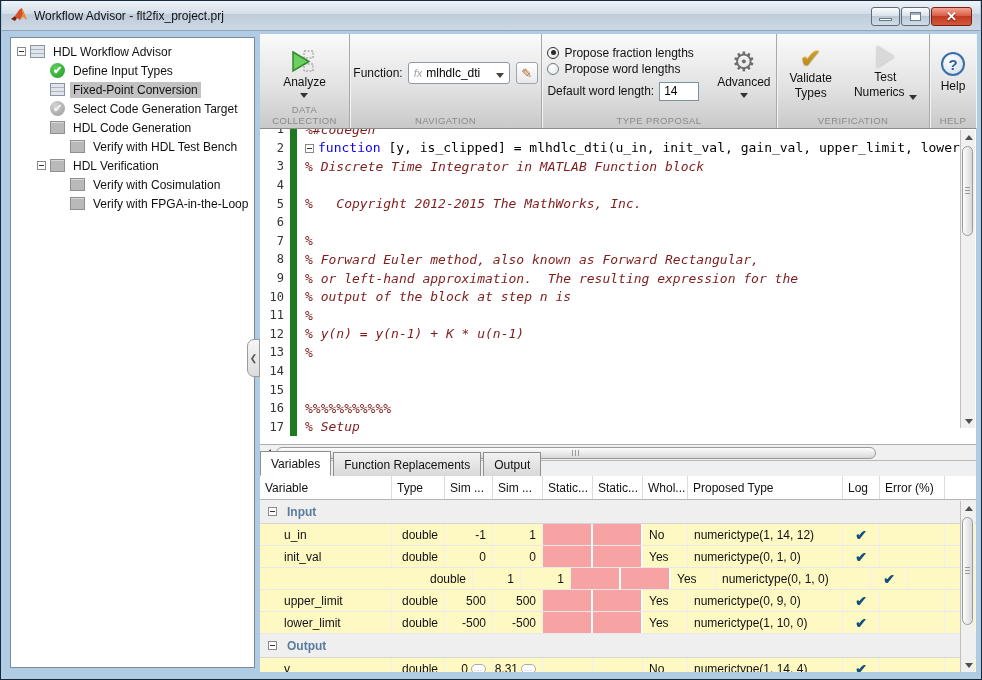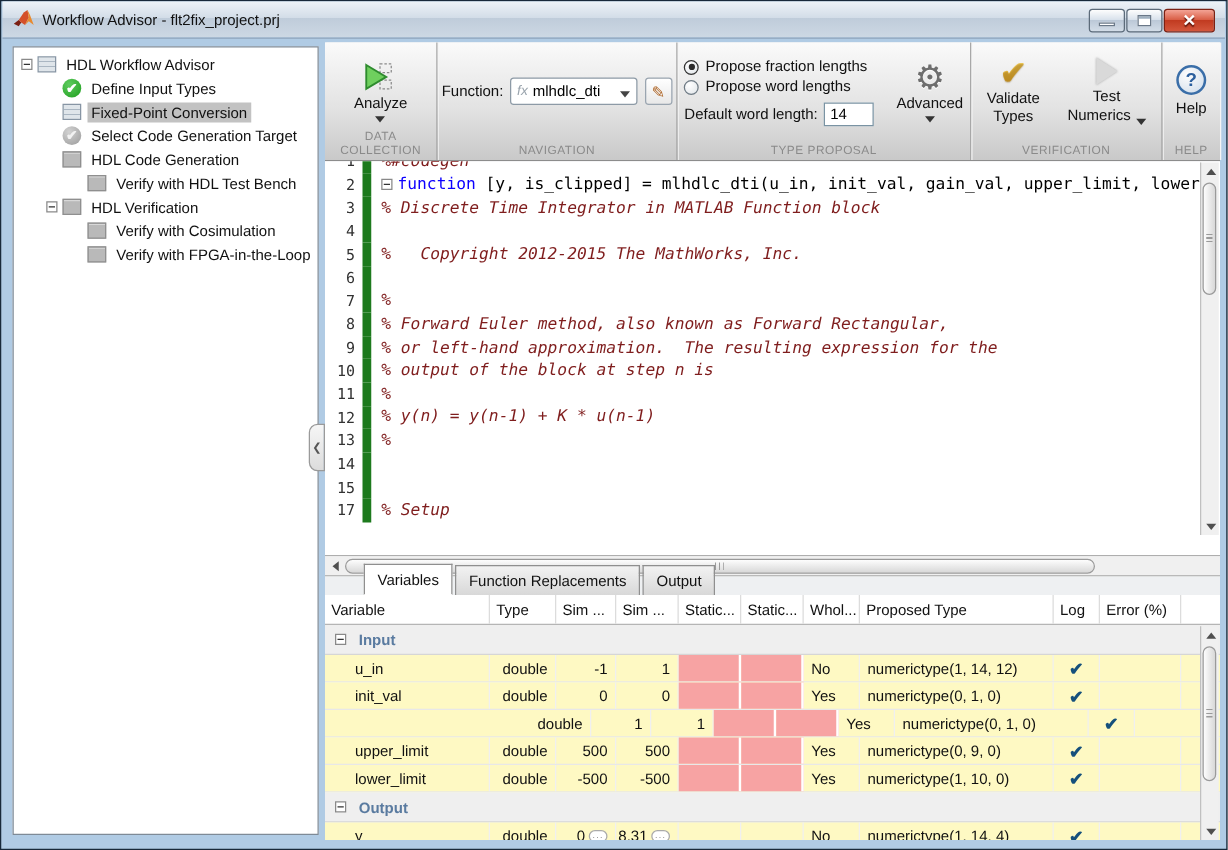--- a/index.html
+++ b/index.html
@@ -37,21 +37,21 @@
   .tb-caption{position:absolute;left:0;right:0;bottom:2px;text-align:center;font-size:9.5px;color:#8a8a8a;letter-spacing:.4px;}
   .tb-body{position:absolute;left:0;right:0;top:0;bottom:16px;display:flex;align-items:center;justify-content:center;}
   .analyze-btn{display:flex;flex-direction:column;align-items:center;font-size:12px;color:#111;cursor:default;}
   .drop-arrow{width:0;height:0;border-left:4px solid transparent;border-right:4px solid transparent;border-top:5px solid #333;margin-top:4px;}
   .fn-label{font-size:12px;color:#111;margin-right:5px;}
   .combo{width:102px;height:22px;background:#fff;border:1px solid #8d9aa6;border-radius:3px;display:flex;align-items:center;padding:0 5px;font-size:12px;}
   .fx{font-style:italic;color:#9aa4ad;font-size:11px;margin-right:4px;}
   .combo .carrot{margin-left:auto;border-top-color:#444;}
   .edit-btn{width:22px;height:22px;margin-left:6px;background:linear-gradient(#fff,#e8e8e8);border:1px solid #9aa5b0;border-radius:3px;display:flex;align-items:center;justify-content:center;font-size:13px;color:#b0682a;}
   .radio-col{display:flex;flex-direction:column;gap:2px;font-size:12px;color:#111;}
-  .radio-row{display:flex;align-items:flex-end;gap:5px;}
+  .radio-row{display:flex;align-items:center;gap:5px;}
   .radio{width:12px;height:12px;border-radius:50%;border:1px solid #6f7b85;background:radial-gradient(circle at 35% 30%,#fff,#dfe4e8);display:flex;align-items:center;justify-content:center;}
   .radio.on{border-color:#333;}
   .radio.on::before{content:"";width:5px;height:5px;border-radius:50%;background:#2b2b2b;}
   .dwl-row{display:flex;align-items:center;gap:5px;margin-top:4px;}
   .dwl-input{width:40px;height:19px;border:1px solid #7a93a3;background:#fff;font-size:12px;padding:0 4px;font-family:"Liberation Sans",sans-serif;}
   .adv-btn{display:flex;flex-direction:column;align-items:center;font-size:12px;color:#111;margin-left:18px;}
   .gear{font-size:27px;line-height:26px;color:#6e6e6e;text-shadow:0 1px 0 #fff;}
   .vt-btn,.tn-btn,.help-btn{display:flex;flex-direction:column;align-items:center;font-size:12px;color:#111;text-align:center;line-height:15px;}
   .check-gold{font-size:26px;line-height:26px;font-weight:bold;background:linear-gradient(#f6d76a,#d99b1e);-webkit-background-clip:text;background-clip:text;color:transparent;text-shadow:0 1px 1px rgba(120,80,0,.35);}
   .play-gray{width:0;height:0;border-left:17px solid #d9d9d9;border-top:11px solid transparent;border-bottom:11px solid transparent;filter:drop-shadow(0 0 1px #aaa);margin-bottom:2px;}
@@ -79,21 +79,21 @@
   .sb-thumb-v{width:11px;background:linear-gradient(90deg,#fdfdfd,#d8d8d8);border:1px solid #9a9a9a;border-radius:6px;position:absolute;left:1px;}
   .sb-thumb-v::after{content:"";position:absolute;top:50%;left:2px;right:2px;height:7px;margin-top:-4px;background:repeating-linear-gradient(#9a9a9a 0 1px,transparent 1px 3px);}
   .tri{width:0;height:0;}
   .tri.up{border-left:4px solid transparent;border-right:4px solid transparent;border-bottom:5px solid #4f4f4f;}
   .tri.down{border-left:4px solid transparent;border-right:4px solid transparent;border-top:5px solid #4f4f4f;}
   .tri.left{border-top:4px solid transparent;border-bottom:4px solid transparent;border-right:5px solid #4f4f4f;}
   .tri.right{border-top:4px solid transparent;border-bottom:4px solid transparent;border-left:5px solid #4f4f4f;}
   
   .tabs{position:absolute;left:0;top:417px;width:716px;height:25px;display:flex;align-items:flex-end;padding-left:0;}
   .tab{height:24px;padding:0 10px;display:flex;align-items:center;font-size:12px;color:#111;background:linear-gradient(#f2f2f2,#d8d8d8);border:1px solid #8f8f8f;border-bottom:none;margin-right:2px;}
-  .tab.active{background:#fff;height:25px;border-bottom:1px solid #fff;position:relative;z-index:2;margin-left:31px;}
+  .tab.active{background:#fff;height:25px;border-bottom:1px solid #fff;position:relative;z-index:2;}
   
   .vtable{position:absolute;left:0;top:442px;width:716px;height:196px;background:#fff;overflow:hidden;}
   .thead{display:flex;height:24px;border-bottom:1px solid #b5b5b5;background:#fff;font-size:12px;color:#111;align-items:center;}
   .th{height:100%;display:flex;align-items:center;padding:0 5px;border-right:1px solid #dcdcdc;white-space:nowrap;overflow:hidden;}
   .trow{display:flex;height:22px;border-bottom:1px solid #e8e8e8;font-size:12px;color:#111;align-items:stretch;background:#fef9c3;}
   .td{display:flex;align-items:center;padding:0 6px;white-space:nowrap;overflow:hidden;border-right:1px solid #f0f0f0;}
   .td.num{justify-content:flex-end;}
   .td.center{justify-content:center;}
   .td.shaded{background:#f7a3a3;border-right:2px solid #fff;}
   .grow{display:flex;height:24px;background:#efefef;border-bottom:1px solid #d6d6d6;align-items:center;padding-left:8px;font-size:12px;}
@@ -278,20 +278,21 @@
           <div class="ed-line"><span class="ln">6</span><span class="cov"></span><span class="codetext"></span></div>
           <div class="ed-line"><span class="ln">7</span><span class="cov"></span><span class="codetext"><span class="seg-c">%</span></span></div>
           <div class="ed-line"><span class="ln">8</span><span class="cov"></span><span class="codetext"><span class="seg-c">% Forward Euler method, also known as Forward Rectangular,</span></span></div>
           <div class="ed-line"><span class="ln">9</span><span class="cov"></span><span class="codetext"><span class="seg-c">% or left-hand approximation.  The resulting expression for the</span></span></div>
           <div class="ed-line"><span class="ln">10</span><span class="cov"></span><span class="codetext"><span class="seg-c">% output of the block at step n is</span></span></div>
           <div class="ed-line"><span class="ln">11</span><span class="cov"></span><span class="codetext"><span class="seg-c">%</span></span></div>
           <div class="ed-line"><span class="ln">12</span><span class="cov"></span><span class="codetext"><span class="seg-c">% y(n) = y(n-1) + K * u(n-1)</span></span></div>
           <div class="ed-line"><span class="ln">13</span><span class="cov"></span><span class="codetext"><span class="seg-c">%</span></span></div>
           <div class="ed-line"><span class="ln">14</span><span class="cov"></span><span class="codetext"></span></div>
           <div class="ed-line"><span class="ln">15</span><span class="cov"></span><span class="codetext"></span></div>
+          <div class="ed-line"><span class="ln">16</span><span class="cov"></span><span class="codetext"><span class="seg-c">%%%%%%%%%%%</span></span></div>
           <div class="ed-line"><span class="ln">17</span><span class="cov"></span><span class="codetext"><span class="seg-c">% Setup</span></span></div>
         </div>
     </div>
     <div class="ed-vscroll">
       <div class="sb-btn" style="width:15px;height:14px">
           <div class="tri up"></div>
         </div>
       <div class="sb-thumb-v" style="top:16px;height:90px"></div>
       <div class="sb-btn" style="width:15px;height:14px;position:absolute;bottom:0">
           <div class="tri down"></div>

